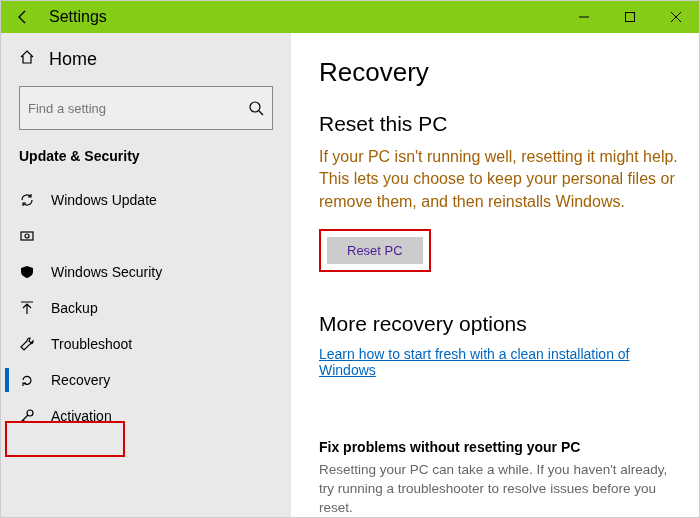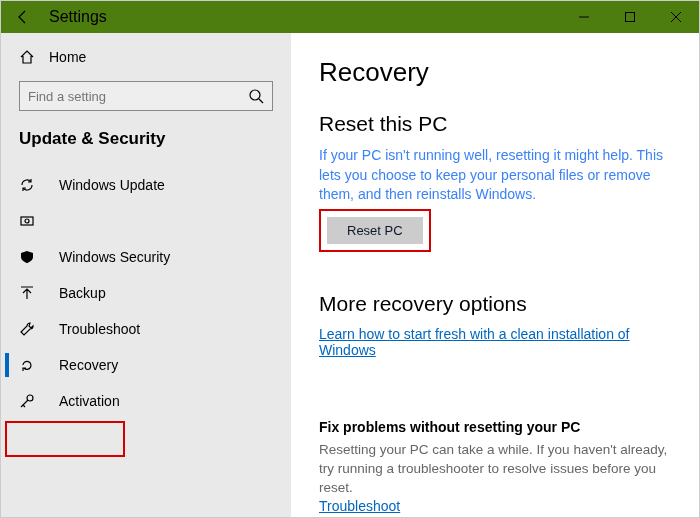--- a/index.html
+++ b/index.html
@@ -1,38 +1,38 @@
 <!DOCTYPE html>
 <html><head>
 <meta charset="utf-8">
 <style>
   * { box-sizing: border-box; margin: 0; padding: 0; font-family: "Segoe UI", -apple-system, sans-serif; }
   body { width: 700px; height: 518px; overflow: hidden; background: #fff; border: 1px solid #ccc; }
   .window { display: flex; flex-direction: column; height: 100%; }
-  .titlebar { display: flex; align-items: center; height: 32px; background: #4d7c0f; }
+  .titlebar { display: flex; align-items: center; height: 32px; background: #84cc16; }
   .titlebar-left { display: flex; align-items: center; gap: 18px; padding-left: 14px; }
   .titlebar-spacer { flex: 1; }
   .winbtn { width: 46px; height: 32px; display: flex; align-items: center; justify-content: center; }
   .winbtn svg { width: 10px; height: 10px; }
   .body { display: flex; flex: 1; overflow: hidden; }
   .sidebar { width: 290px; background: #e9e9e9; padding: 8px 4px 4px 4px; display: flex; flex-direction: column; }
-  .home-row { display: flex; align-items: flex-end; gap: 14px; padding: 8px 14px; font-size: 14px; color: #000; }
-  .search-wrap { margin: 8px 14px 10px 14px; display: flex; align-items: center; border: 1px solid #888; background: #eee; height: 30px; padding: 0 8px; }
+  .home-row { display: flex; align-items: flex-start; gap: 14px; padding: 8px 14px; font-size: 18px; color: #000; }
+  .search-wrap { margin: 8px 14px 10px 14px; display: flex; align-items: center; border: 1px solid #888; background: #eee; height: 44px; padding: 0 8px; }
   .search-wrap input { flex: 1; border: none; background: transparent; outline: none; font-size: 13px; color: #555; }
-  .section-title { font-size: 17px; font-weight: 600; padding: 8px 14px 18px 14px; color: #000; }
+  .section-title { font-size: 14px; font-weight: 600; padding: 8px 14px 18px 14px; color: #000; }
   .nav { display: flex; flex-direction: column; }
-  .nav-item { display: flex; align-items: flex-end; gap: 24px; padding: 10px 14px; font-size: 14px; color: #000; position: relative; }
+  .nav-item { display: flex; align-items: flex-end; gap: 16px; padding: 10px 14px; font-size: 14px; color: #000; position: relative; }
   .nav-item.selected::before { content: ""; position: absolute; left: 0; top: 6px; bottom: 6px; width: 4px; background: #0067c0; }
   .highlight-recovery { border: 2px solid #d40000; position: absolute; pointer-events: none; }
   .main { flex: 1; padding: 24px 20px 10px 28px; overflow: hidden; background: #fff; }
   .h1 { font-size: 26px; font-weight: 400; margin-bottom: 24px; }
   .h2 { font-size: 21px; font-weight: 400; margin-bottom: 10px; }
-  .desc { font-size: 14px; color: #3b82f6; line-height: 1.4; margin-bottom: 4px; max-width: 370px; }
+  .desc { font-size: 16px; color: #a16207; line-height: 1.4; margin-bottom: 16px; max-width: 370px; }
   .reset-box { border: 2px solid #d40000; display: inline-block; padding: 6px; }
-  .reset-btn { background: #ccc; border: none; padding: 6px 20px; font-size: 13px; color: #0f172a; }
+  .reset-btn { background: #ccc; border: none; padding: 6px 20px; font-size: 13px; color: #4c1d95; }
   .link { font-size: 14px; color: #0067c0; display: inline-block; text-decoration: underline; }
   .fix-title { font-size: 14px; color: #000; margin-bottom: 6px; font-weight: 700; }
   .fix-desc { font-size: 13.5px; color: #666; line-height: 1.4; max-width: 370px; margin-bottom: 0; }
   .icon { width: 16px; height: 16px; display: inline-flex; align-items: center; justify-content: center; flex-shrink: 0; }
   .icon svg { width: 16px; height: 16px; stroke: #000; fill: none; stroke-width: 1.2; }
 </style>
 </head>
 <body>
 
 <div class="window">

